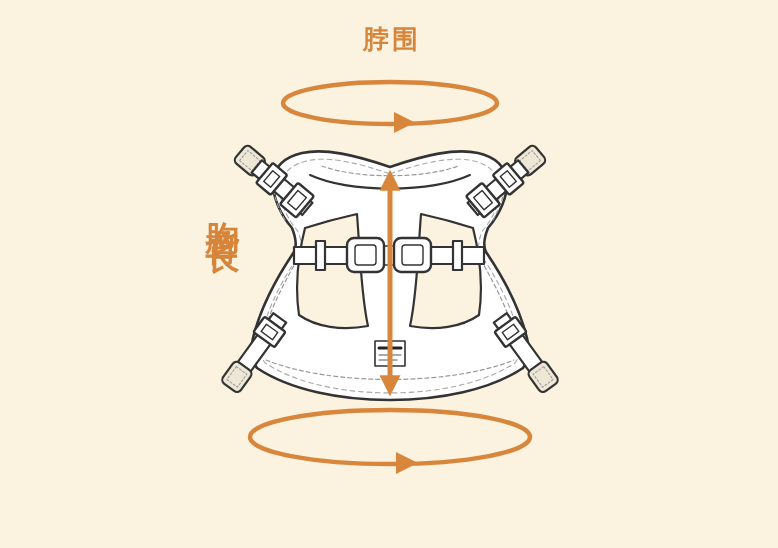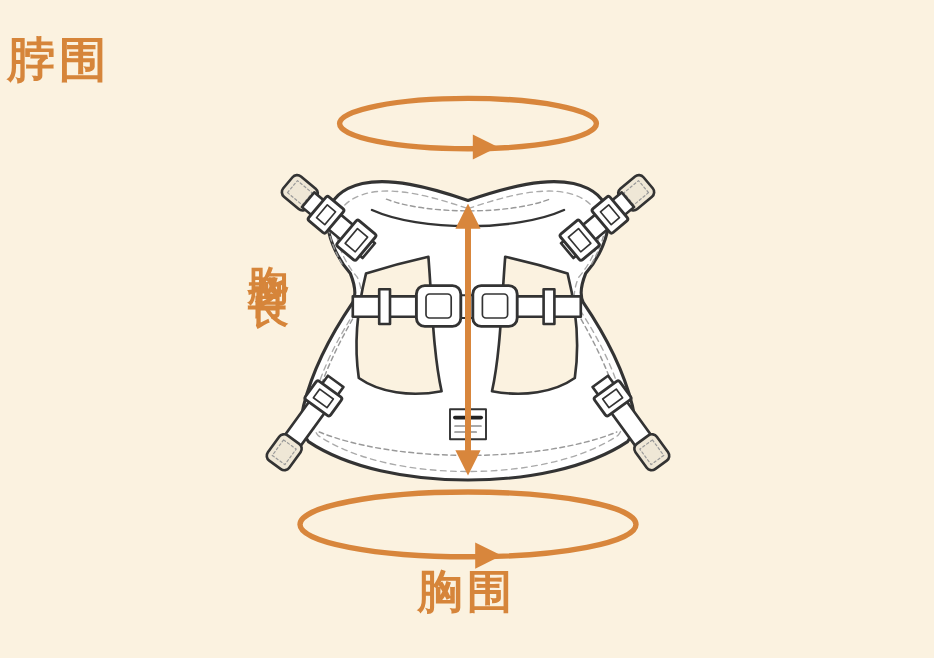--- a/index.html
+++ b/index.html
@@ -12,22 +12,22 @@
   }
   .stage svg{position:absolute;left:0;top:0;}
   .label{
     position:absolute;
     color:#d6853a;
     font-weight:bold;
     user-select:none;
   }
   .label-neck{
     top:22px;left:6px;right:0;
-    text-align:left;
-    font-size:40px;
+    text-align:center;
+    font-size:26px;
     letter-spacing:3px;
   }
   .label-chest{
     top:468px;left:0;right:0;
     text-align:center;
     font-size:38px;
     letter-spacing:3px;
   }
   .label-back{
     top:194px;left:206px;
@@ -159,14 +159,13 @@
       </g>
     </g>
 
     <line x1="390" y1="176" x2="390" y2="390" stroke="#d8863c" stroke-width="5" marker-start="url(#ah)" marker-end="url(#ah)"></line>
   </svg>
 
   <div class="label label-neck">脖围</div>
 
   <div class="label label-back">胸背长</div>
 
-  <div class="label label-chest">胸围</div>
 </div>
 
 </body></html>

